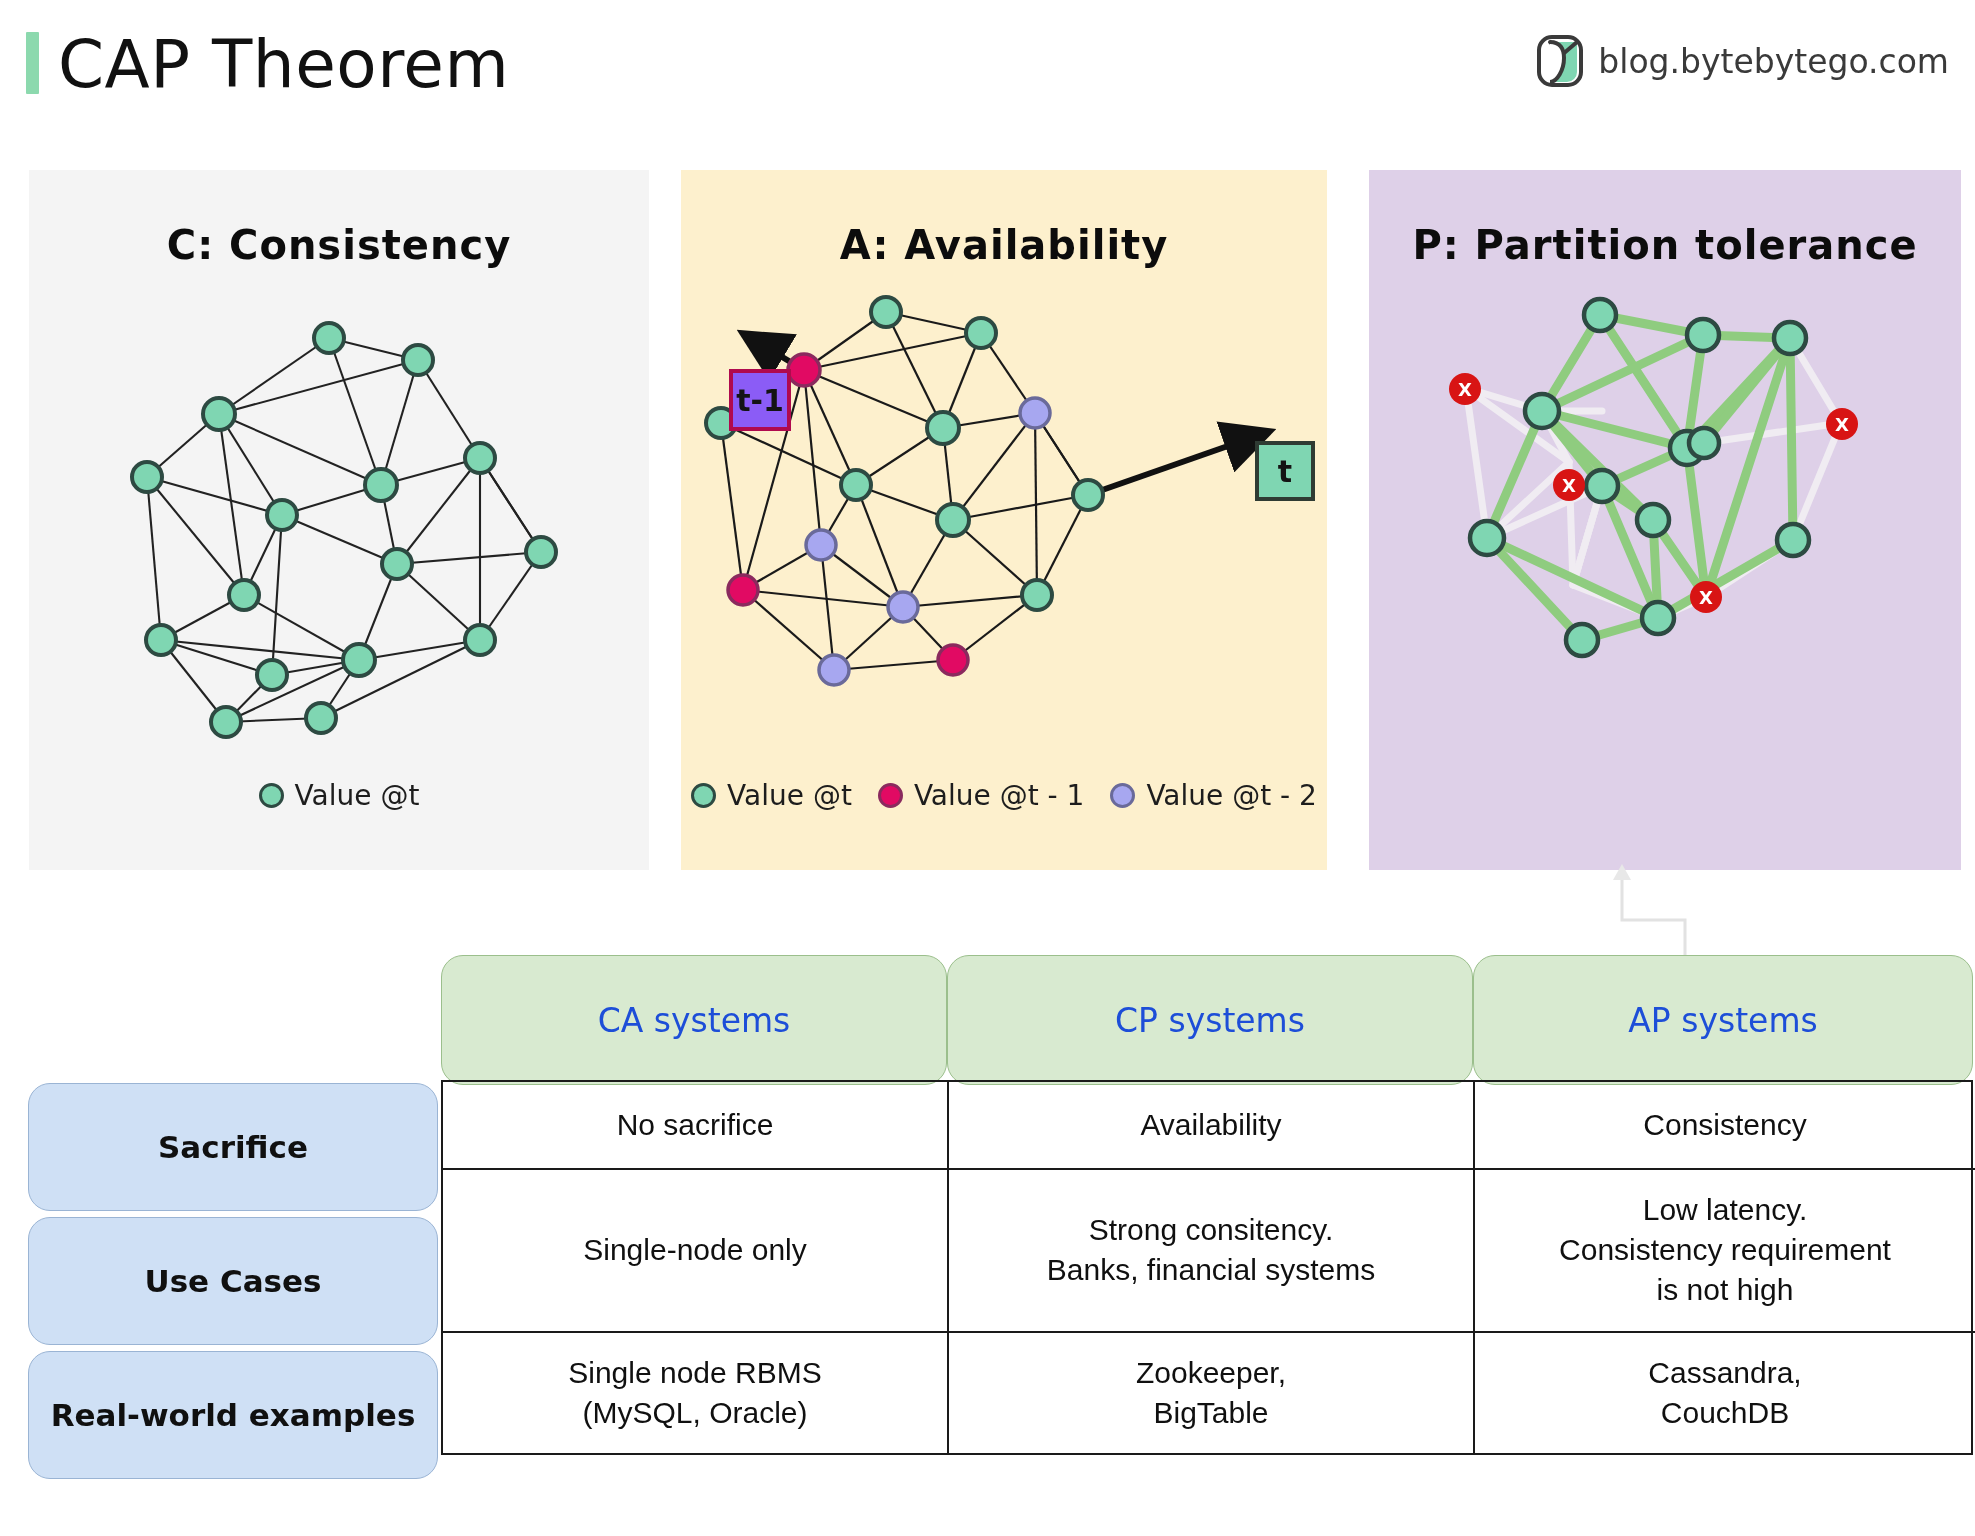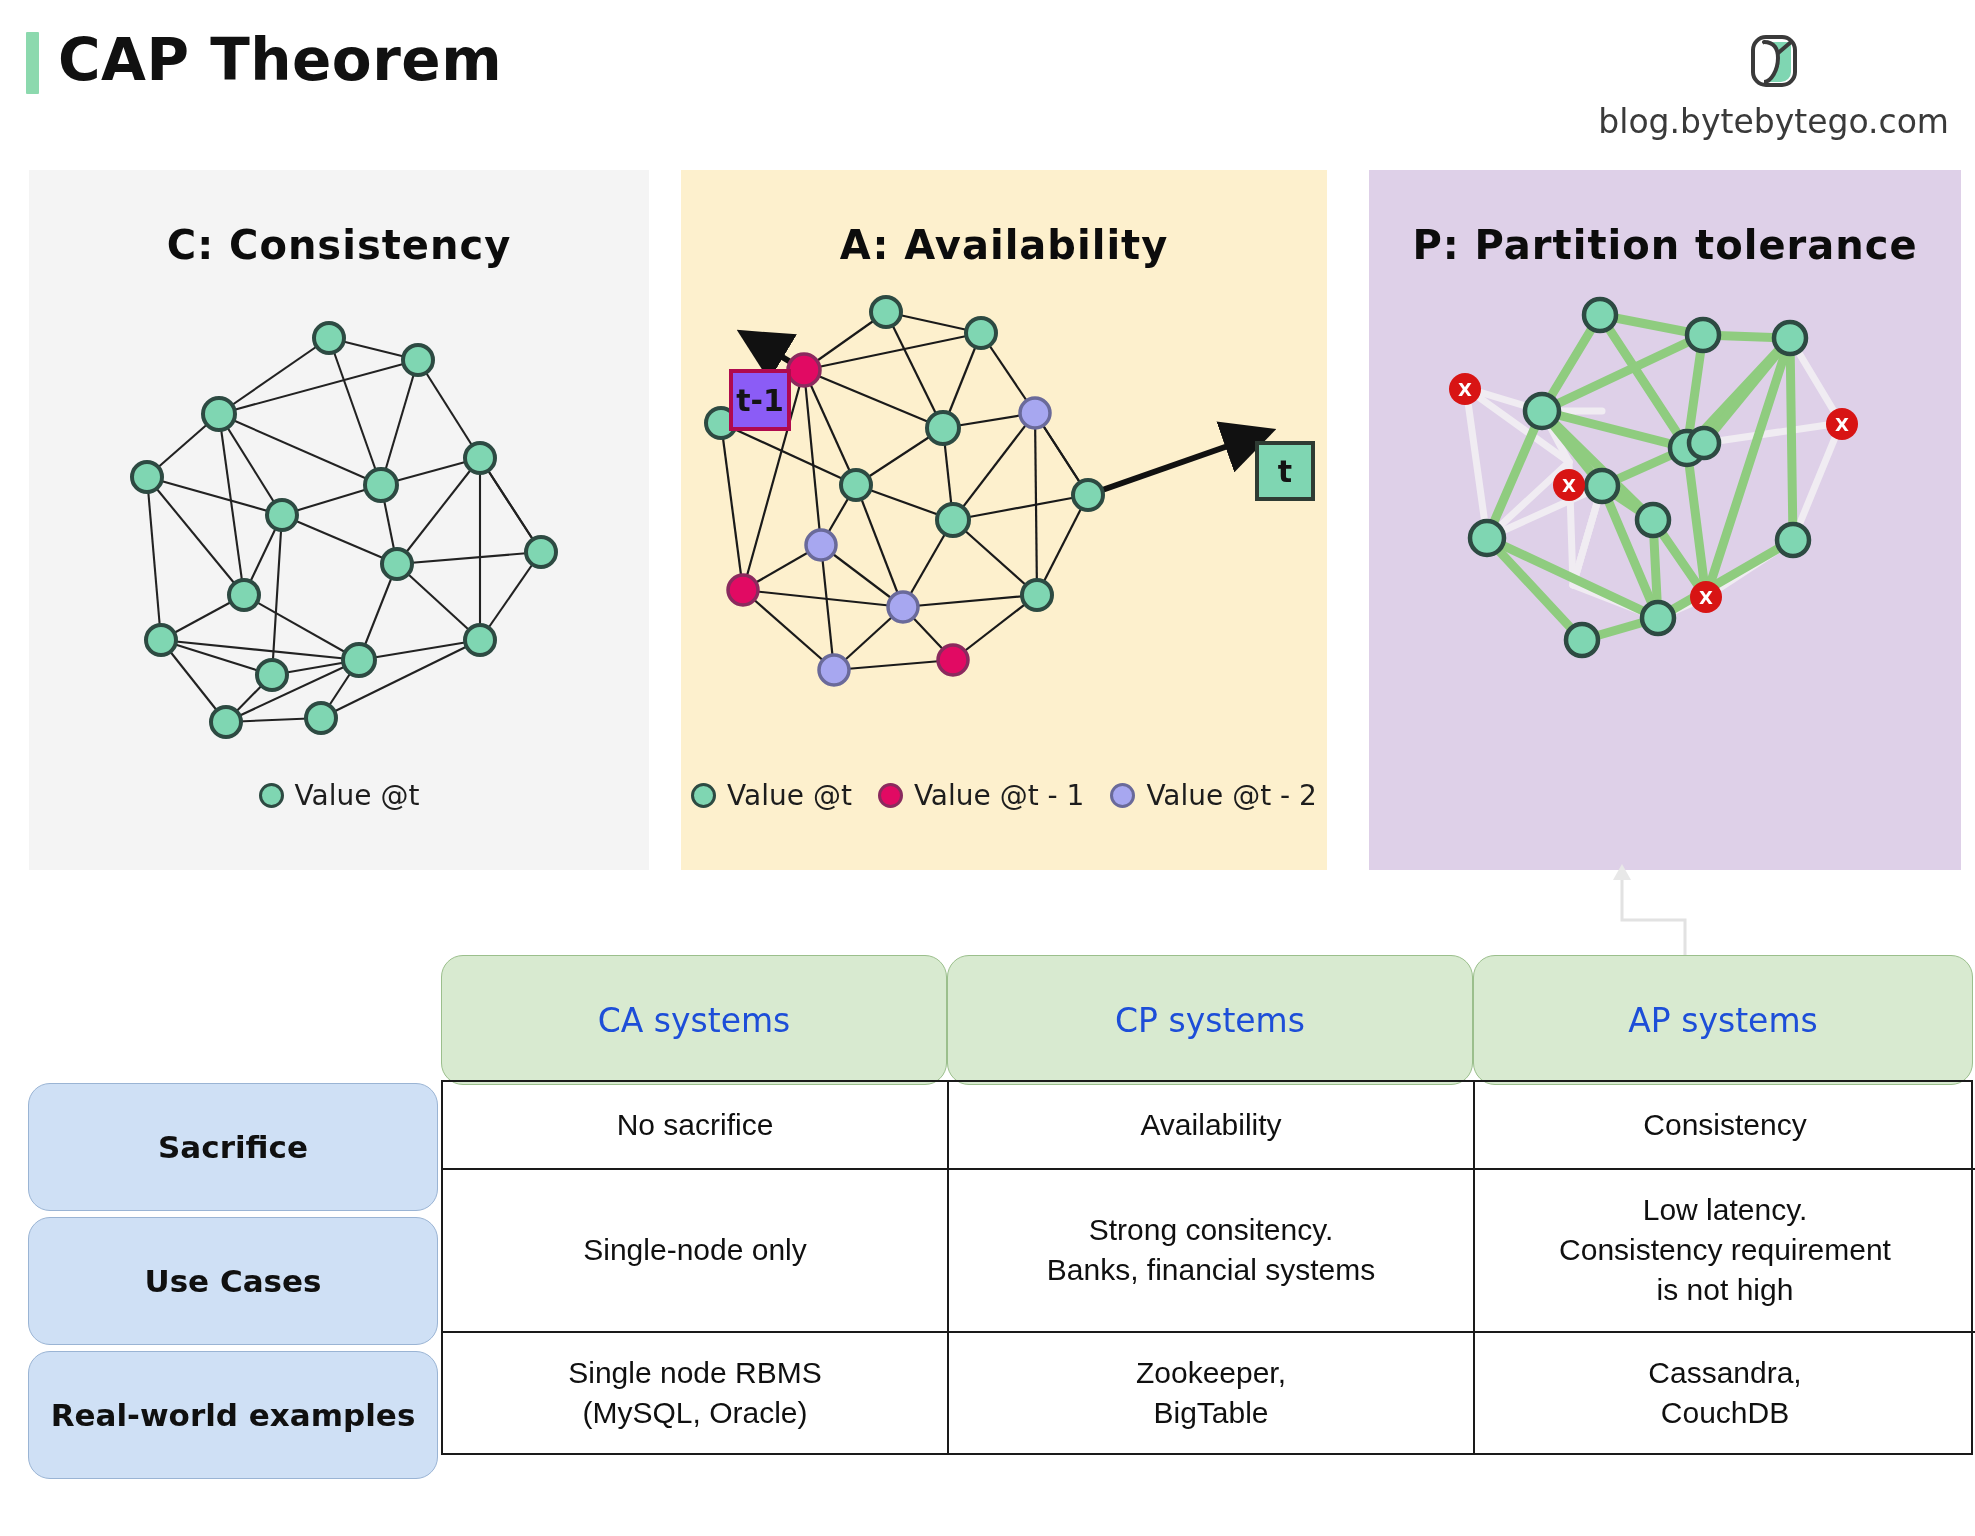--- a/index.html
+++ b/index.html
@@ -15,24 +15,24 @@
 
   
   #header { position:absolute; left:0; top:0; width:1975px; height:120px; }
   #title-accent {
     position:absolute; left:26px; top:32px; width:13px; height:62px;
     background:#8cd9ae; border-radius:1px;
   }
   #page-title {
     position:absolute; left:58px; top:26px;
     font-family:"DejaVu Sans", sans-serif;
-    font-size:58px; font-weight:700; color:#111; letter-spacing:0.5px;
+    font-size:66px; font-weight:400; color:#111; letter-spacing:0.5px;
     white-space:nowrap;
   }
-  #brand { position:absolute; right:26px; top:34px; display:flex; align-items:center; gap:14px;flex-direction:column; }
+  #brand { position:absolute; right:26px; top:34px; display:flex; align-items:center; gap:14px; }
   #brand-logo { width:48px; height:54px; flex:none; }
   #brand-text {
     font-family:"DejaVu Sans", sans-serif;
     font-size:33px; color:#3a3a3a; white-space:nowrap;
   }
 
   
   .panel { position:absolute; top:170px; height:700px; }
   #panel-c { left:29px; width:620px; background:#f4f4f4; }
   #panel-a { left:681px; width:646px; background:#fdf0cd; }

